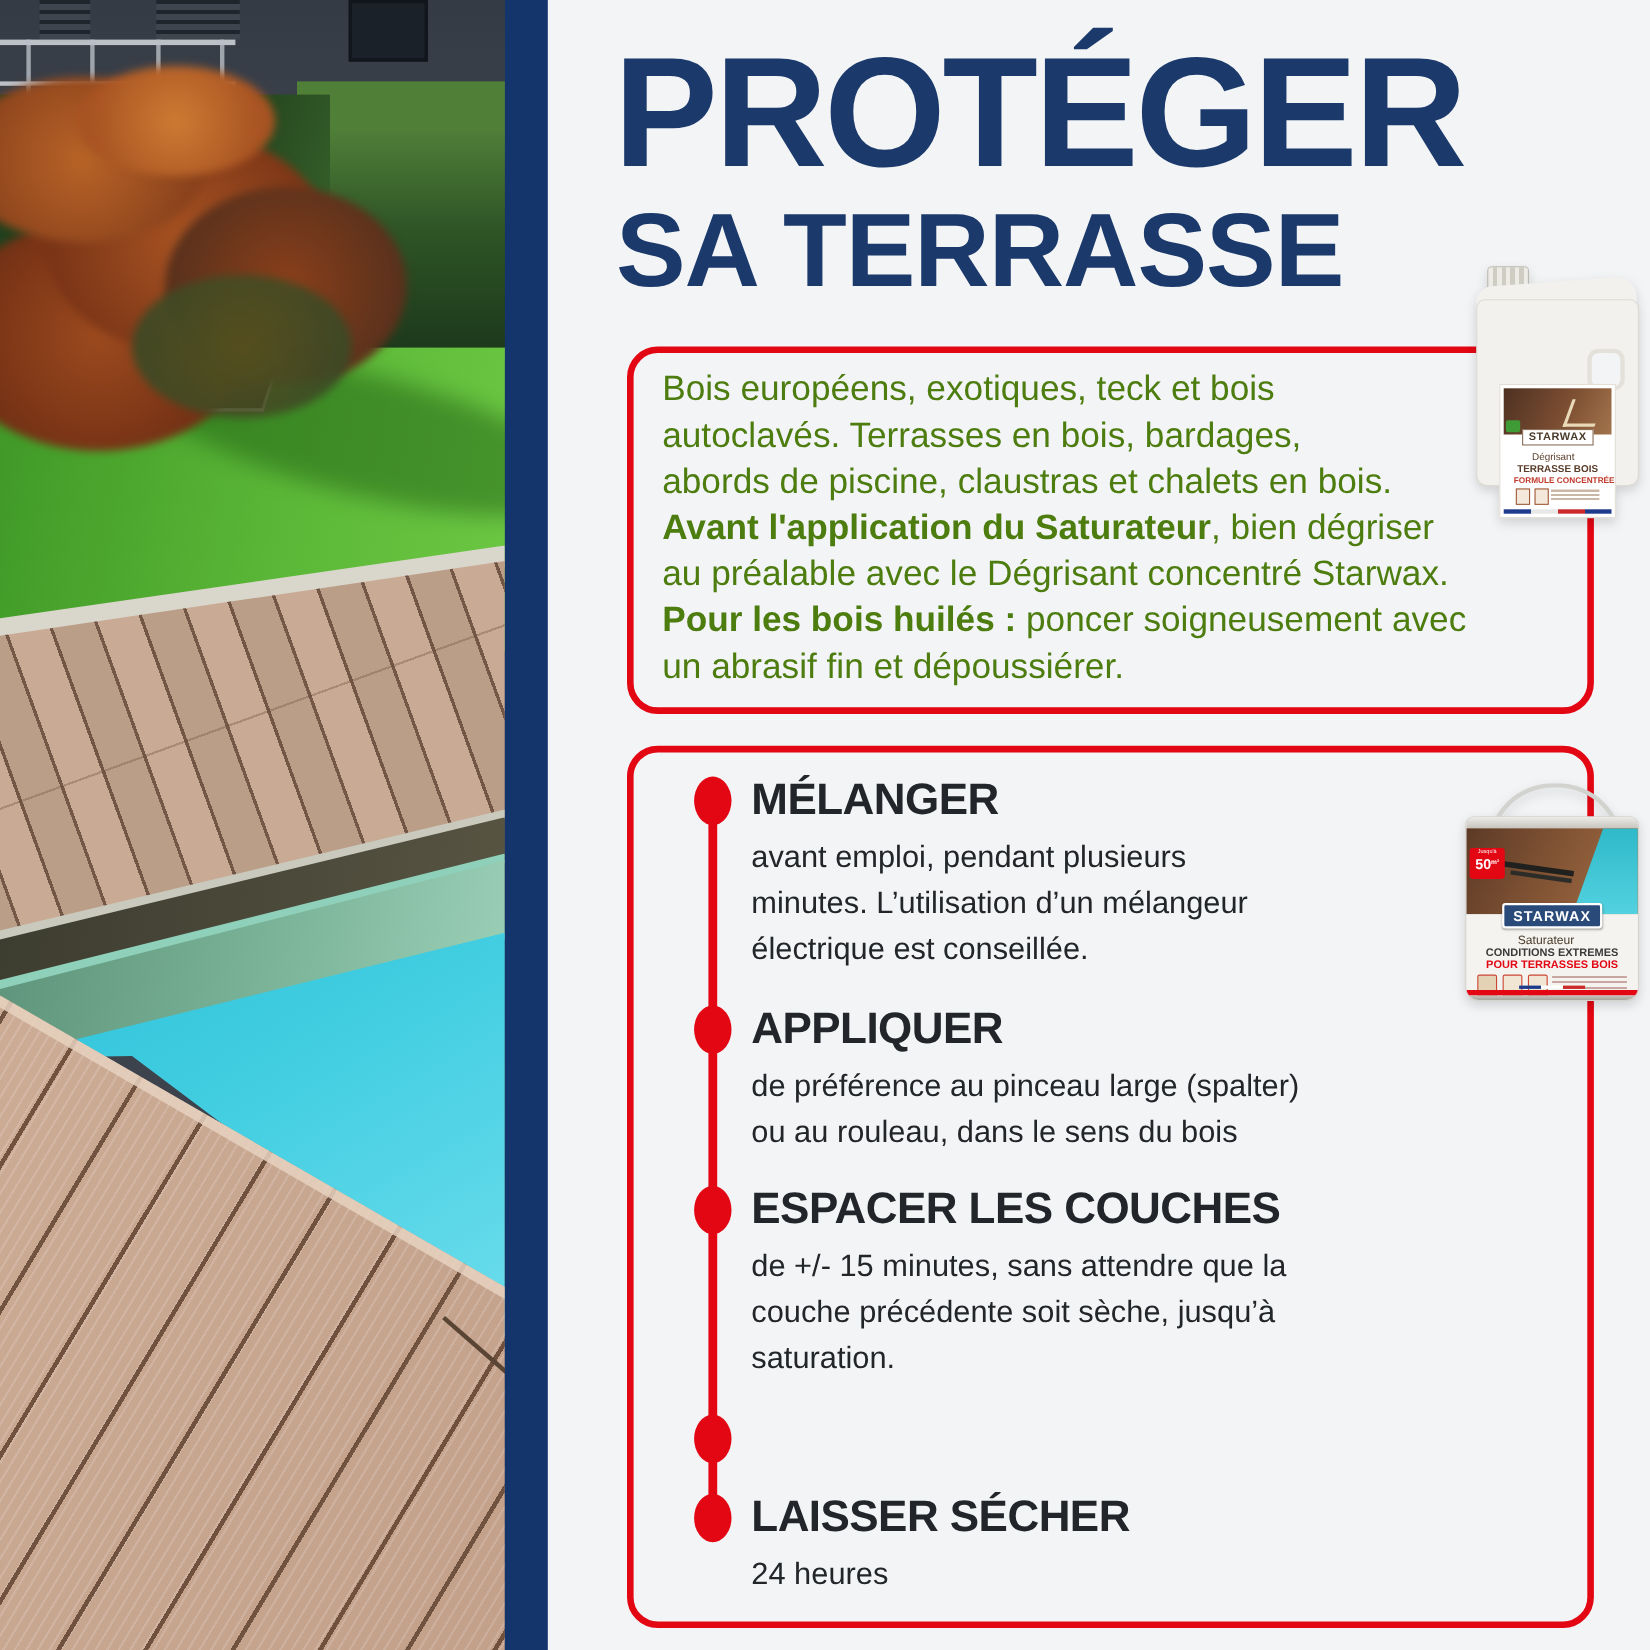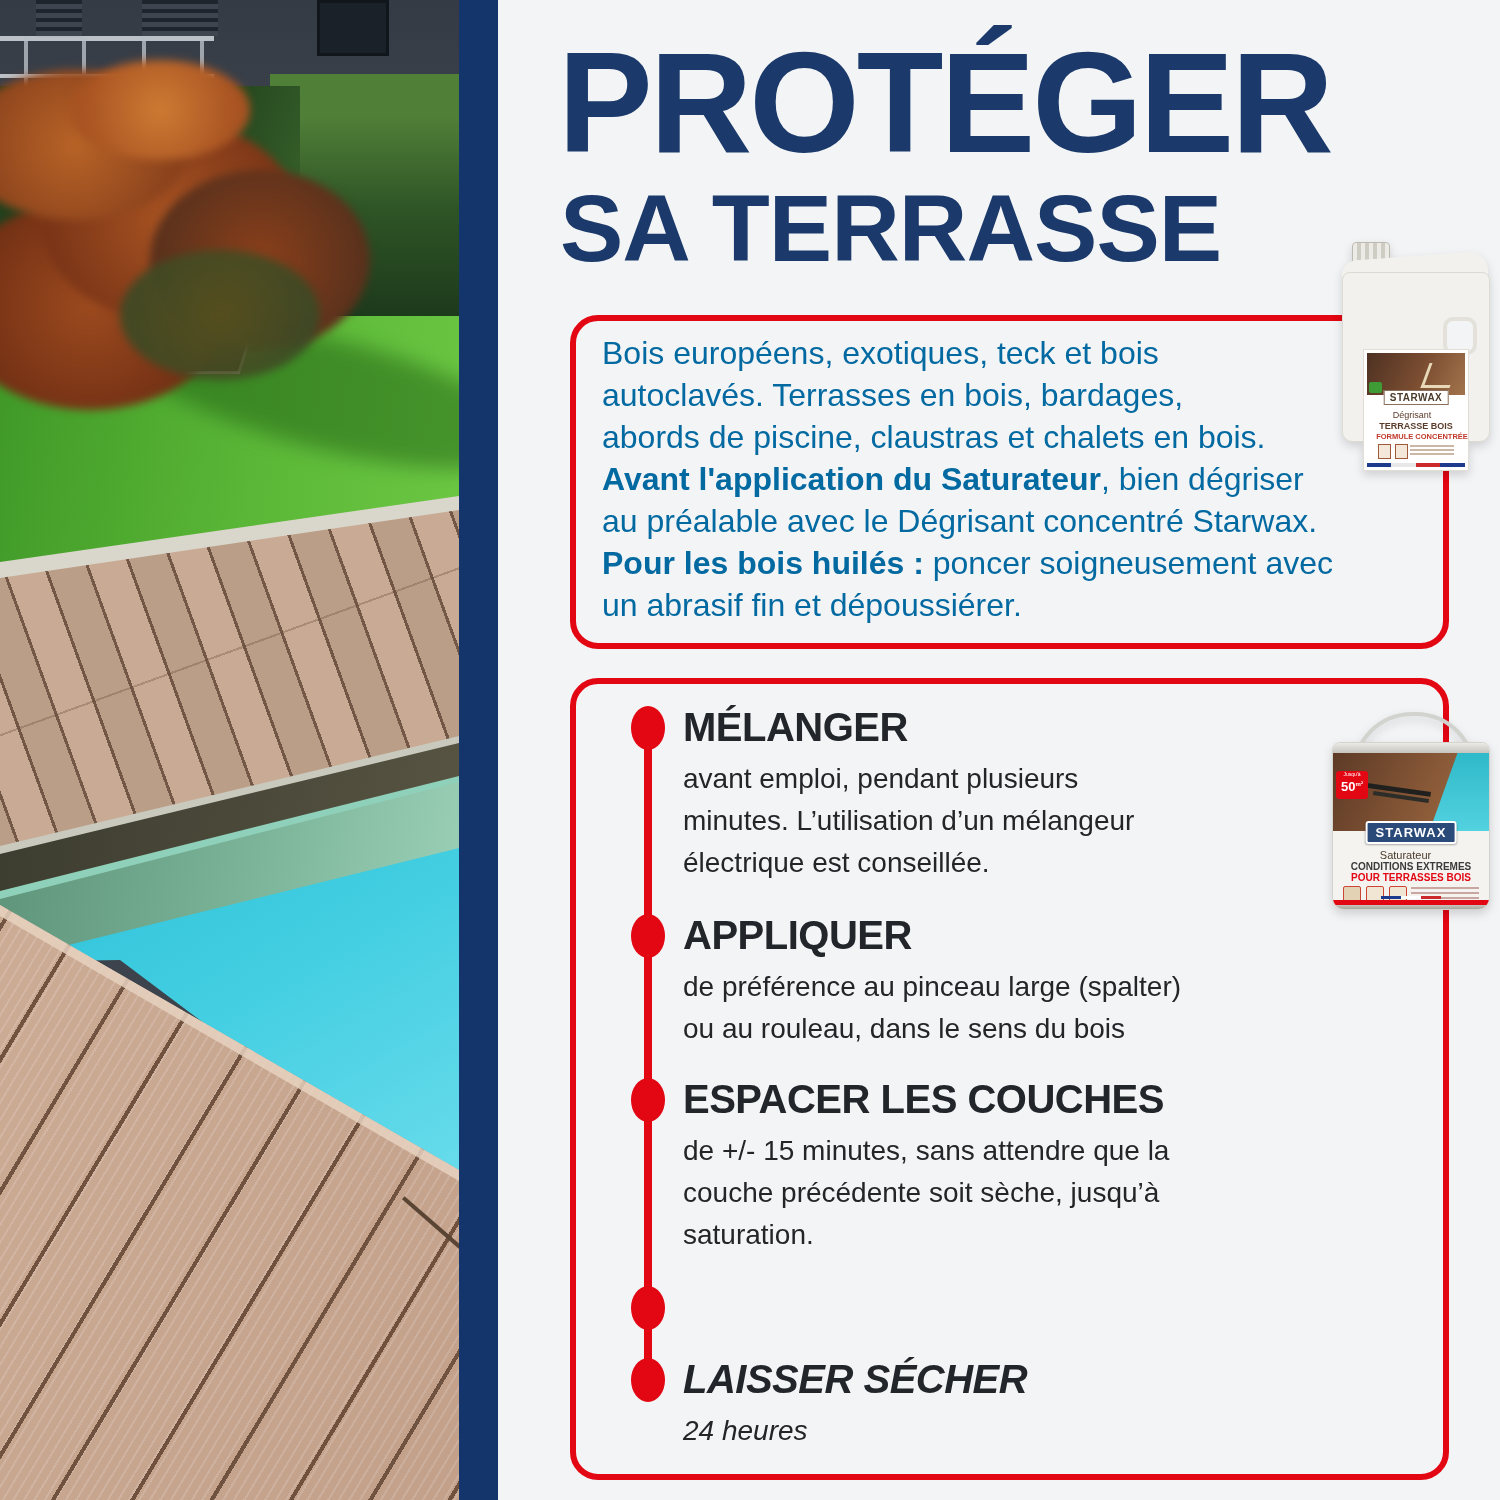--- a/index.html
+++ b/index.html
@@ -58,33 +58,33 @@
   #divider{position:absolute;left:459px;top:0;width:39px;height:1500px;background:#14356b;}
 
   
   .title1{position:absolute;left:558px;top:28px;width:900px;font-size:142px;line-height:150px;font-weight:700;letter-spacing:-3px;color:#1b3a6b;}
   .title2{position:absolute;left:560px;top:178px;width:900px;font-size:95px;line-height:100px;font-weight:700;letter-spacing:-1px;color:#1b3a6b;}
 
   
   .redbox{position:absolute;border:6px solid #e30613;border-radius:28px;background:transparent;}
   #box-intro{left:570px;top:315px;width:867px;height:322px;}
   #box-steps{left:570px;top:678px;width:867px;height:790px;}
-  .intro-text{position:absolute;left:602px;top:332px;width:815px;font-size:32px;line-height:42px;color:#0369a1;white-space:pre-line;}
+  .intro-text{position:absolute;left:602px;top:332px;width:815px;font-size:32px;line-height:42px;color:#4d7c0f;white-space:pre-line;}
   .intro-text b{font-weight:700;}
 
   
   .tl-line{position:absolute;left:644px;top:728px;width:8px;height:654px;background:#e30613;}
   .dot{position:absolute;width:34px;height:44px;border-radius:50%;background:#e30613;}
   .d1{left:631px;top:706px;} .d2{left:631px;top:914px;} .d3{left:631px;top:1078px;}
   .d4{left:631px;top:1286px;} .d5{left:631px;top:1358px;}
   .step{position:absolute;left:683px;width:760px;}
   .step h3{margin:0;font-size:40px;line-height:46px;font-weight:700;letter-spacing:-0.5px;color:#22262a;}
   .step p{margin:8px 0 0 0;font-size:28px;line-height:42px;color:#232629;white-space:pre-line;}
   .step p:empty{display:none;}
-  .s1{top:704px;} .s2{top:912px;} .s3{top:1076px;} .s4{top:1284px;} .s5{top:1356px;font-style:italic;}
+  .s1{top:704px;} .s2{top:912px;} .s3{top:1076px;} .s4{top:1284px;} .s5{top:1356px;}
 
   
   #jug{position:absolute;left:1342px;top:238px;width:146px;height:205px;z-index:6;filter:drop-shadow(0 4px 5px rgba(0,0,0,.15));}
   .jug-cap{position:absolute;left:10px;top:4px;width:36px;height:28px;background:repeating-linear-gradient(90deg,#ecebe6 0 4px,#cfccc4 4px 8px);border:1px solid #bdbab2;border-radius:4px;}
   .jug-shoulder{position:absolute;left:0;top:18px;width:146px;height:36px;background:#f2f1ed;border-radius:14px 20px 0 0;transform:skewY(-4deg);}
   .jug-body{position:absolute;left:0;top:34px;width:146px;height:168px;background:#f2f1ed;border:1px solid #dcdad2;border-radius:8px 8px 10px 10px;}
   .jug-hole{position:absolute;left:100px;top:44px;width:26px;height:30px;background:#f3f4f6;border:4px solid #e3e1da;border-radius:10px;}
   .jug-label{position:absolute;left:20px;top:76px;width:104px;height:120px;background:#fff;border:1px solid #e2ded6;text-align:center;}
   .jug-photo{position:absolute;left:3px;top:3px;width:98px;height:42px;background:linear-gradient(115deg,#4e3122,#7c4e32 55%,#a2744c);}
   .jug-chair{position:absolute;left:58px;top:10px;width:26px;height:22px;border-left:3px solid #e8d9b8;border-bottom:3px solid #e8d9b8;transform:skewX(-20deg);}

